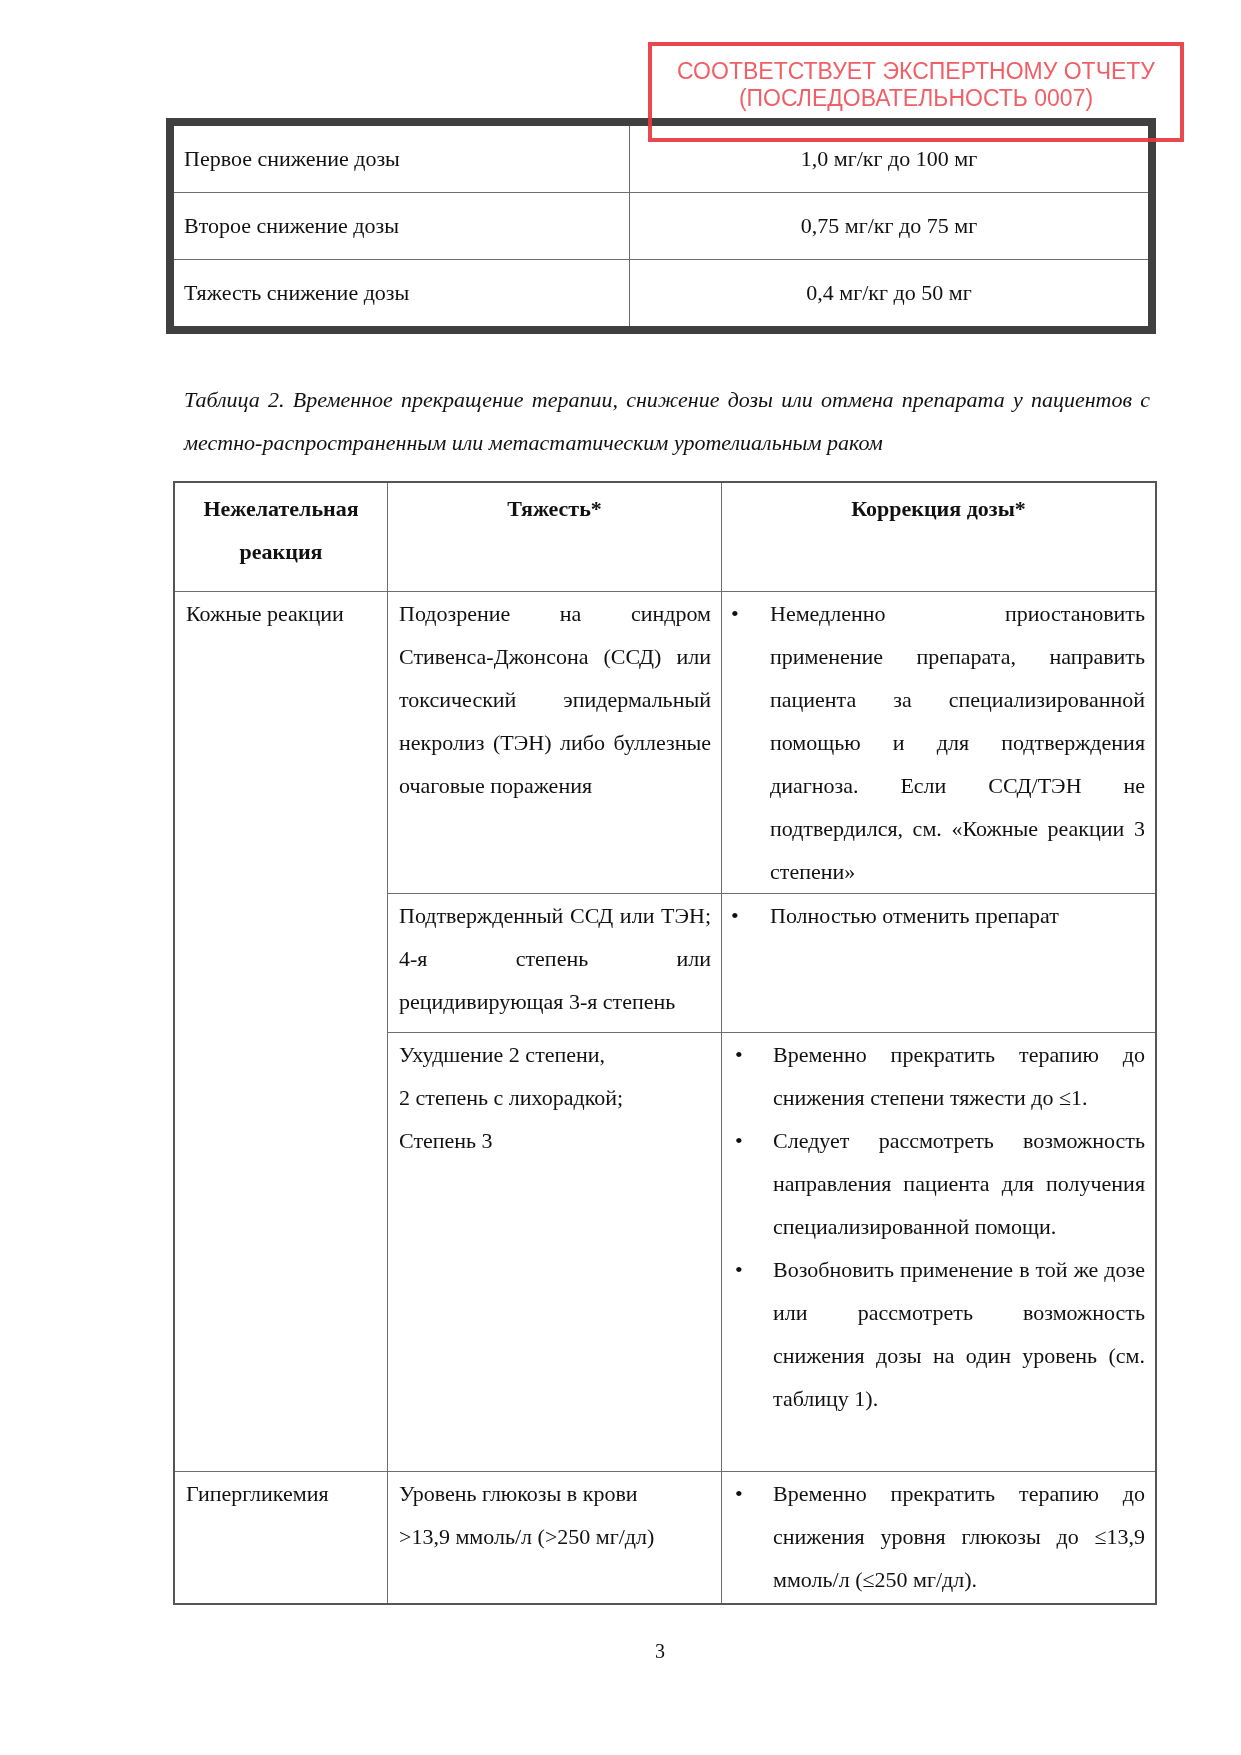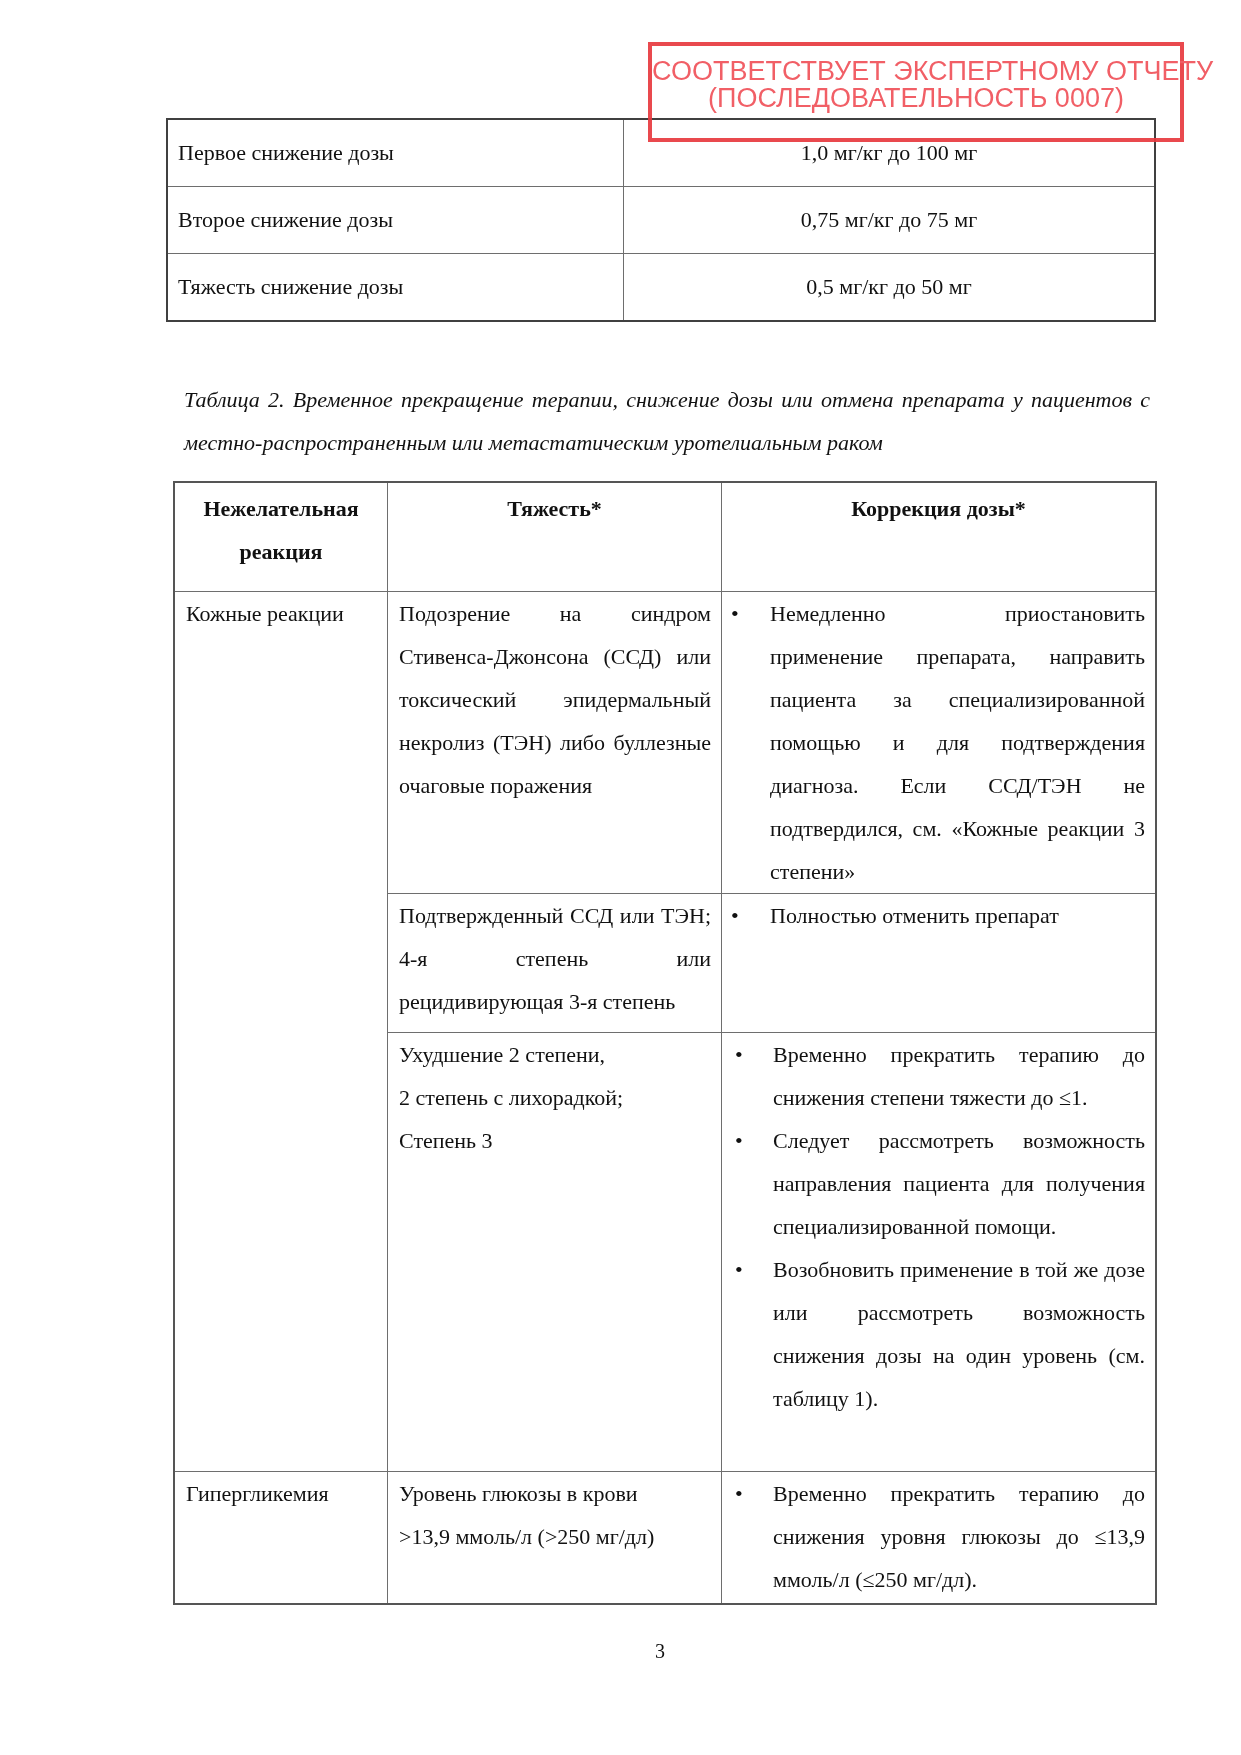--- a/index.html
+++ b/index.html
@@ -7,21 +7,21 @@
          font-family:"Liberation Serif","DejaVu Serif",serif; color:#111; }
   .abs { position:absolute; }
   table { border-collapse:collapse; position:absolute; table-layout:fixed; }
   td, th { border:1.5px solid #6e6e6e; vertical-align:top; }
 
   
   #t1 { left:166px; top:118px; width:990px; }
   #t1 td { height:66px; font-size:22px; vertical-align:middle; padding:0 10px; }
   #t1 td.c1 { width:435px; text-align:left; padding-top:0; }
   #t1 td.c2 { text-align:center; }
-  #t1 { border:2px solid #404040;padding-left:15px; }
+  #t1 { border:8px solid #404040;padding-left:15px; }
 
   
   #caption { left:184px; top:378px; width:966px; font-style:italic; font-size:22px;
              line-height:43px; text-align:justify; text-align-last:left; }
 
   
   #t2 { left:173px; top:481px; width:984px; border:2px solid #555; }
   #t2 th { font-weight:bold; font-size:22px; line-height:43px; text-align:center;
            padding:4px 8px 0 8px; height:104px; }
   #t2 td { font-size:22px; line-height:43px; padding:0 10px 0 11px; }
@@ -30,21 +30,21 @@
   .just { text-align:justify; }
   .just.last-left { text-align-last:left; }
   ul.b { list-style:none; margin:0; padding:0; }
   ul.b li { position:relative; padding-left:37px; text-align:justify; text-align-last:left; margin-bottom:0; }
   ul.b li .bullet { position:absolute; left:-2px; top:0; font-size:22px; }
   ul.b.wide li { padding-left:40px; }
   ul.b.wide li .bullet { left:2px; }
 
   
   #stamp { left:648px; top:42px; width:536px; height:100px; border:4px solid #e83a3f;
-           color:#f0525a; font-family:"Liberation Sans","DejaVu Sans",sans-serif; font-size:27px;
+           color:#f0525a; font-family:"Liberation Sans","DejaVu Sans",sans-serif; font-size:23px;
            text-align:center; line-height:27px; padding-top:12px; box-sizing:border-box;
            background:transparent; opacity:0.92; }
   #stamp div { white-space:nowrap; }
 
   #page-num { left:640px; top:1640px; width:40px; text-align:center; font-size:20px; }
 </style>
 </head>
 <body>
 
 <table id="t1">
@@ -52,21 +52,21 @@
       <tr>
     <td class="c1">Первое снижение дозы</td>
     <td class="c2">1,0 мг/кг до 100 мг</td>
   </tr>
   <tr>
     <td class="c1">Второе снижение дозы</td>
     <td class="c2">0,75 мг/кг до 75 мг</td>
   </tr>
   <tr>
     <td class="c1">Тяжесть снижение дозы</td>
-    <td class="c2">0,5 мг/кг до 50 мг</td>
+    <td class="c2">0,4 мг/кг до 50 мг</td>
   </tr>
 </tbody>
   </table>
 
 <div id="stamp" class="abs">
   <div>СООТВЕТСТВУЕТ ЭКСПЕРТНОМУ ОТЧЕТУ</div>
   <div>(ПОСЛЕДОВАТЕЛЬНОСТЬ 0007)</div>
 </div>
 
 <div id="caption" class="abs">Таблица 2. Временное прекращение терапии, снижение дозы или отмена препарата у пациентов с местно-распространенным или метастатическим уротелиальным раком</div>

